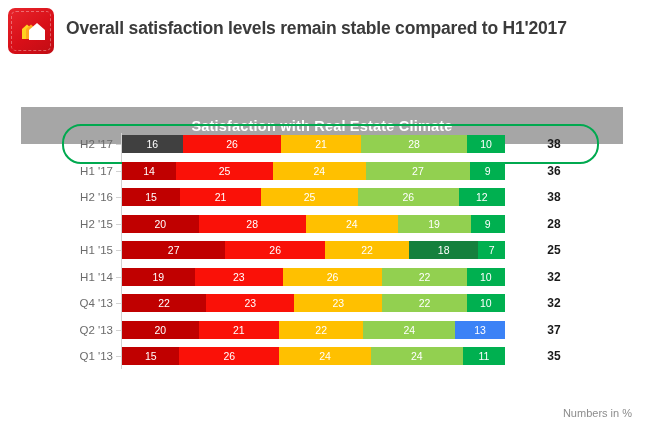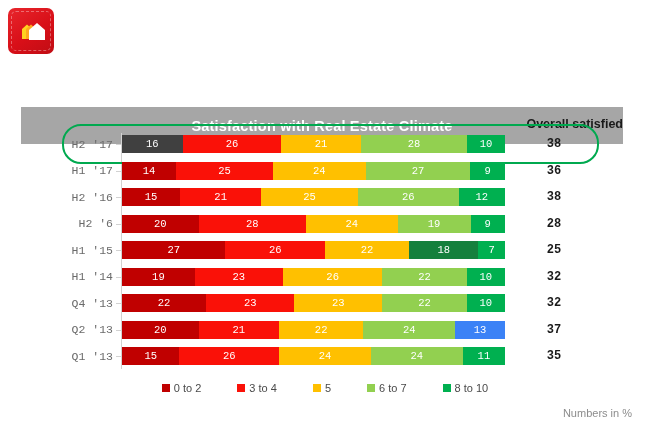--- a/index.html
+++ b/index.html
@@ -80,21 +80,21 @@
     font-size: 12.5px;
     font-weight: bold;
     color: #1a1a1a;
     white-space: nowrap;
   }
 
   
   .plot {
     position: absolute;
     left: 0; top: 131px;
-    width: 650px; height: 240px; font-family: Liberation Mono, monospace;
+    width: 650px; height: 240px;
   }
 
   .axis-line {
     position: absolute;
     left: 121px; top: 2px;
     width: 1px; height: 236px;
     background: #d2d2d2;
   }
 
   .row {
@@ -201,27 +201,27 @@
   <div class="header">
     <div class="logo-tile">
       <div class="dashed"></div>
       <svg width="33" height="25" viewBox="0 0 33 25">
         <polygon points="7,10 12,5.5 17,10 17,20 7,20" fill="#ffd320"></polygon>
         <polygon points="11,10 16,5.5 21,10 21,20 11,20" fill="#ffa91f"></polygon>
         <polygon points="14,11 22,4 30,11 30,21 14,21" fill="#ffffff"></polygon>
         <rect x="20" y="15" width="5" height="6" fill="#ffffff"></rect>
       </svg>
     </div>
+    <div class="header-title">Overall satisfaction levels remain stable compared to H1'2017</div>
   </div>
 
   <div class="chart-title-bar">
     <span class="txt">Satisfaction with Real Estate Climate</span>
   </div>
 
-  <div class="overall-head">Overall satisfied</div>
 
   <div class="plot">
     <div class="axis-line"></div>
     <div id="rows">
         <div class="row" style="top: 0px;">
           <div class="tick"></div>
           <div class="cat-label">H2 '17</div>
           <div class="bar">
             <div class="seg" style="background: #404040; width: 15.8416%;">16</div>
             <div class="seg" style="background: rgb(250, 17, 8); width: 25.7426%;">26</div>
@@ -251,21 +251,21 @@
             <div class="seg" style="background: rgb(192, 0, 0); width: 15.1515%;">15</div>
             <div class="seg" style="background: rgb(250, 17, 8); width: 21.2121%;">21</div>
             <div class="seg" style="background: rgb(255, 192, 0); width: 25.2525%;">25</div>
             <div class="seg" style="background: rgb(146, 208, 80); width: 26.2626%;">26</div>
             <div class="seg" style="background: rgb(0, 176, 80); width: 12.1212%;">12</div>
           </div>
           <div class="overall-val">38</div>
         </div>
         <div class="row" style="top: 79.5px;">
           <div class="tick"></div>
-          <div class="cat-label">H2 '6</div>
+          <div class="cat-label">H2 '15</div>
           <div class="bar">
             <div class="seg" style="background: rgb(192, 0, 0); width: 20%;">20</div>
             <div class="seg" style="background: rgb(250, 17, 8); width: 28%;">28</div>
             <div class="seg" style="background: rgb(255, 192, 0); width: 24%;">24</div>
             <div class="seg" style="background: rgb(146, 208, 80); width: 19%;">19</div>
             <div class="seg" style="background: rgb(0, 176, 80); width: 9%;">9</div>
           </div>
           <div class="overall-val">28</div>
         </div>
         <div class="row" style="top: 106px;">
@@ -324,38 +324,16 @@
             <div class="seg" style="background: rgb(250, 17, 8); width: 26%;">26</div>
             <div class="seg" style="background: rgb(255, 192, 0); width: 24%;">24</div>
             <div class="seg" style="background: rgb(146, 208, 80); width: 24%;">24</div>
             <div class="seg" style="background: rgb(0, 176, 80); width: 11%;">11</div>
           </div>
           <div class="overall-val">35</div>
         </div>
       </div>
   </div>
 
-  <div class="legend" id="legend">
-      <div class="legend-item">
-        <span class="legend-swatch" style="background: rgb(192, 0, 0);"></span>
-        <span>0 to 2</span>
-      </div>
-      <div class="legend-item">
-        <span class="legend-swatch" style="background: rgb(250, 17, 8);"></span>
-        <span>3 to 4</span>
-      </div>
-      <div class="legend-item">
-        <span class="legend-swatch" style="background: rgb(255, 192, 0);"></span>
-        <span>5</span>
-      </div>
-      <div class="legend-item">
-        <span class="legend-swatch" style="background: rgb(146, 208, 80);"></span>
-        <span>6 to 7</span>
-      </div>
-      <div class="legend-item">
-        <span class="legend-swatch" style="background: rgb(0, 176, 80);"></span>
-        <span>8 to 10</span>
-      </div>
-    </div>
 
   <div class="footer-note">Numbers in %</div>
 
 </div>
 
 </body></html>

